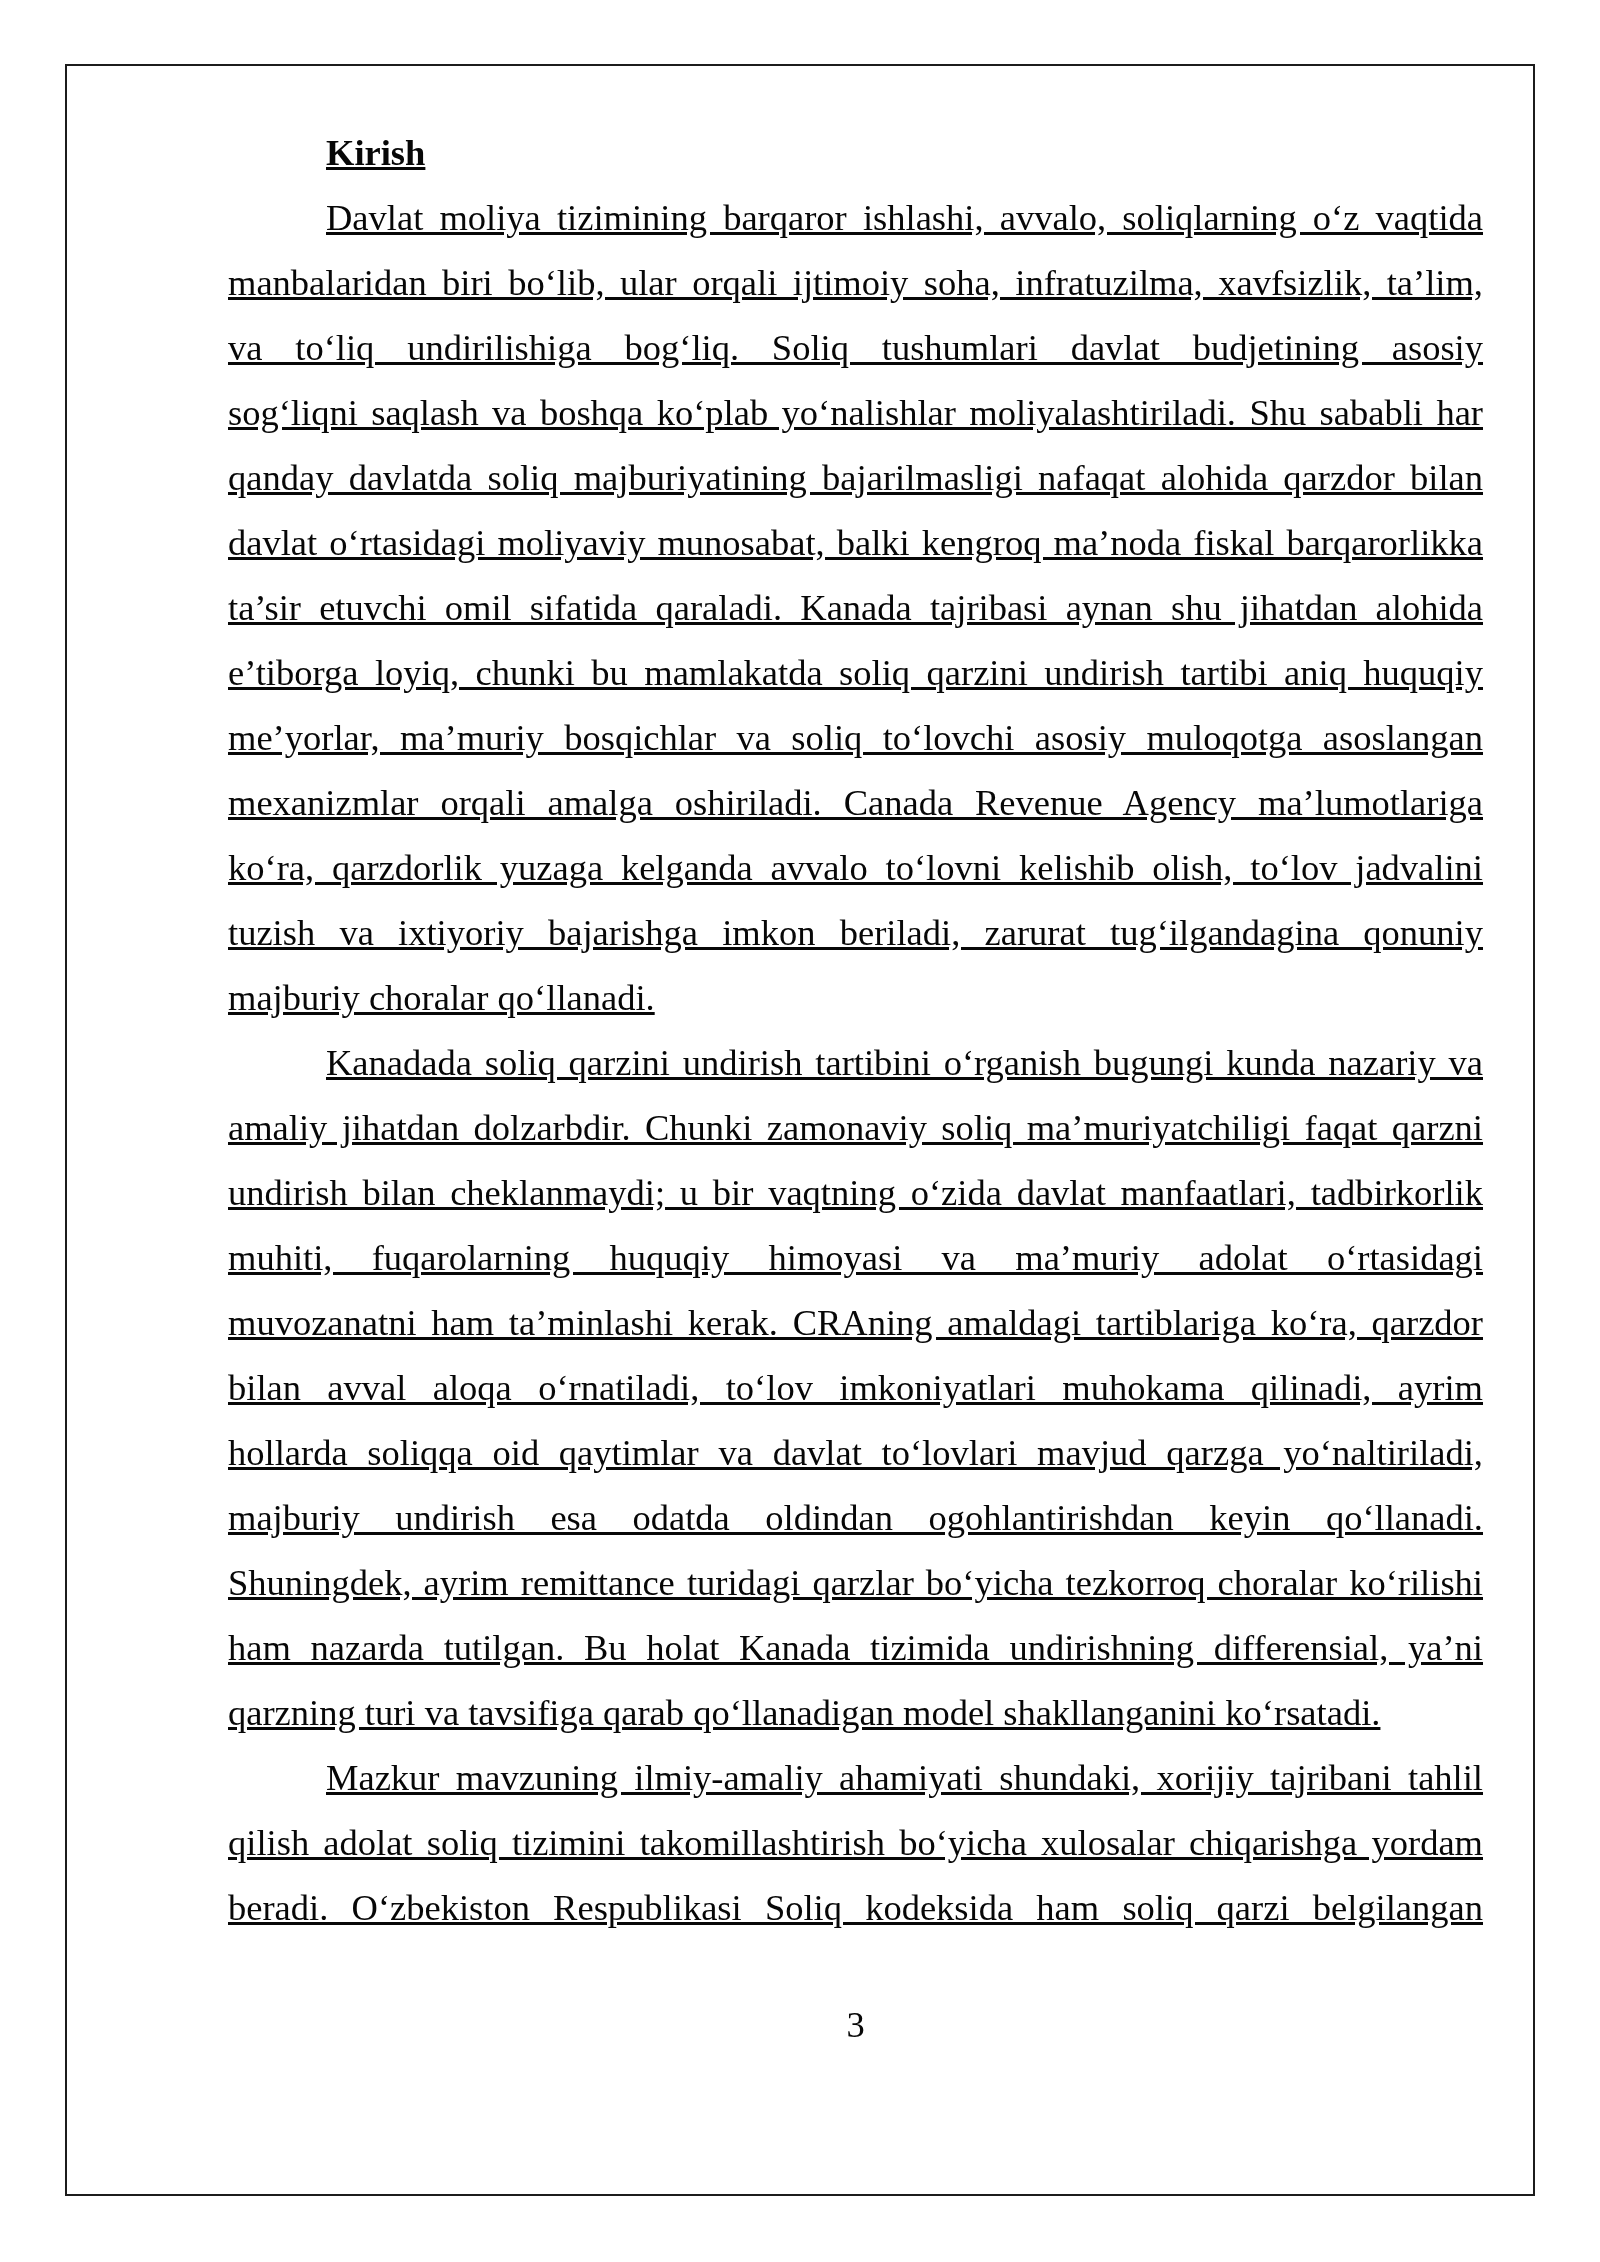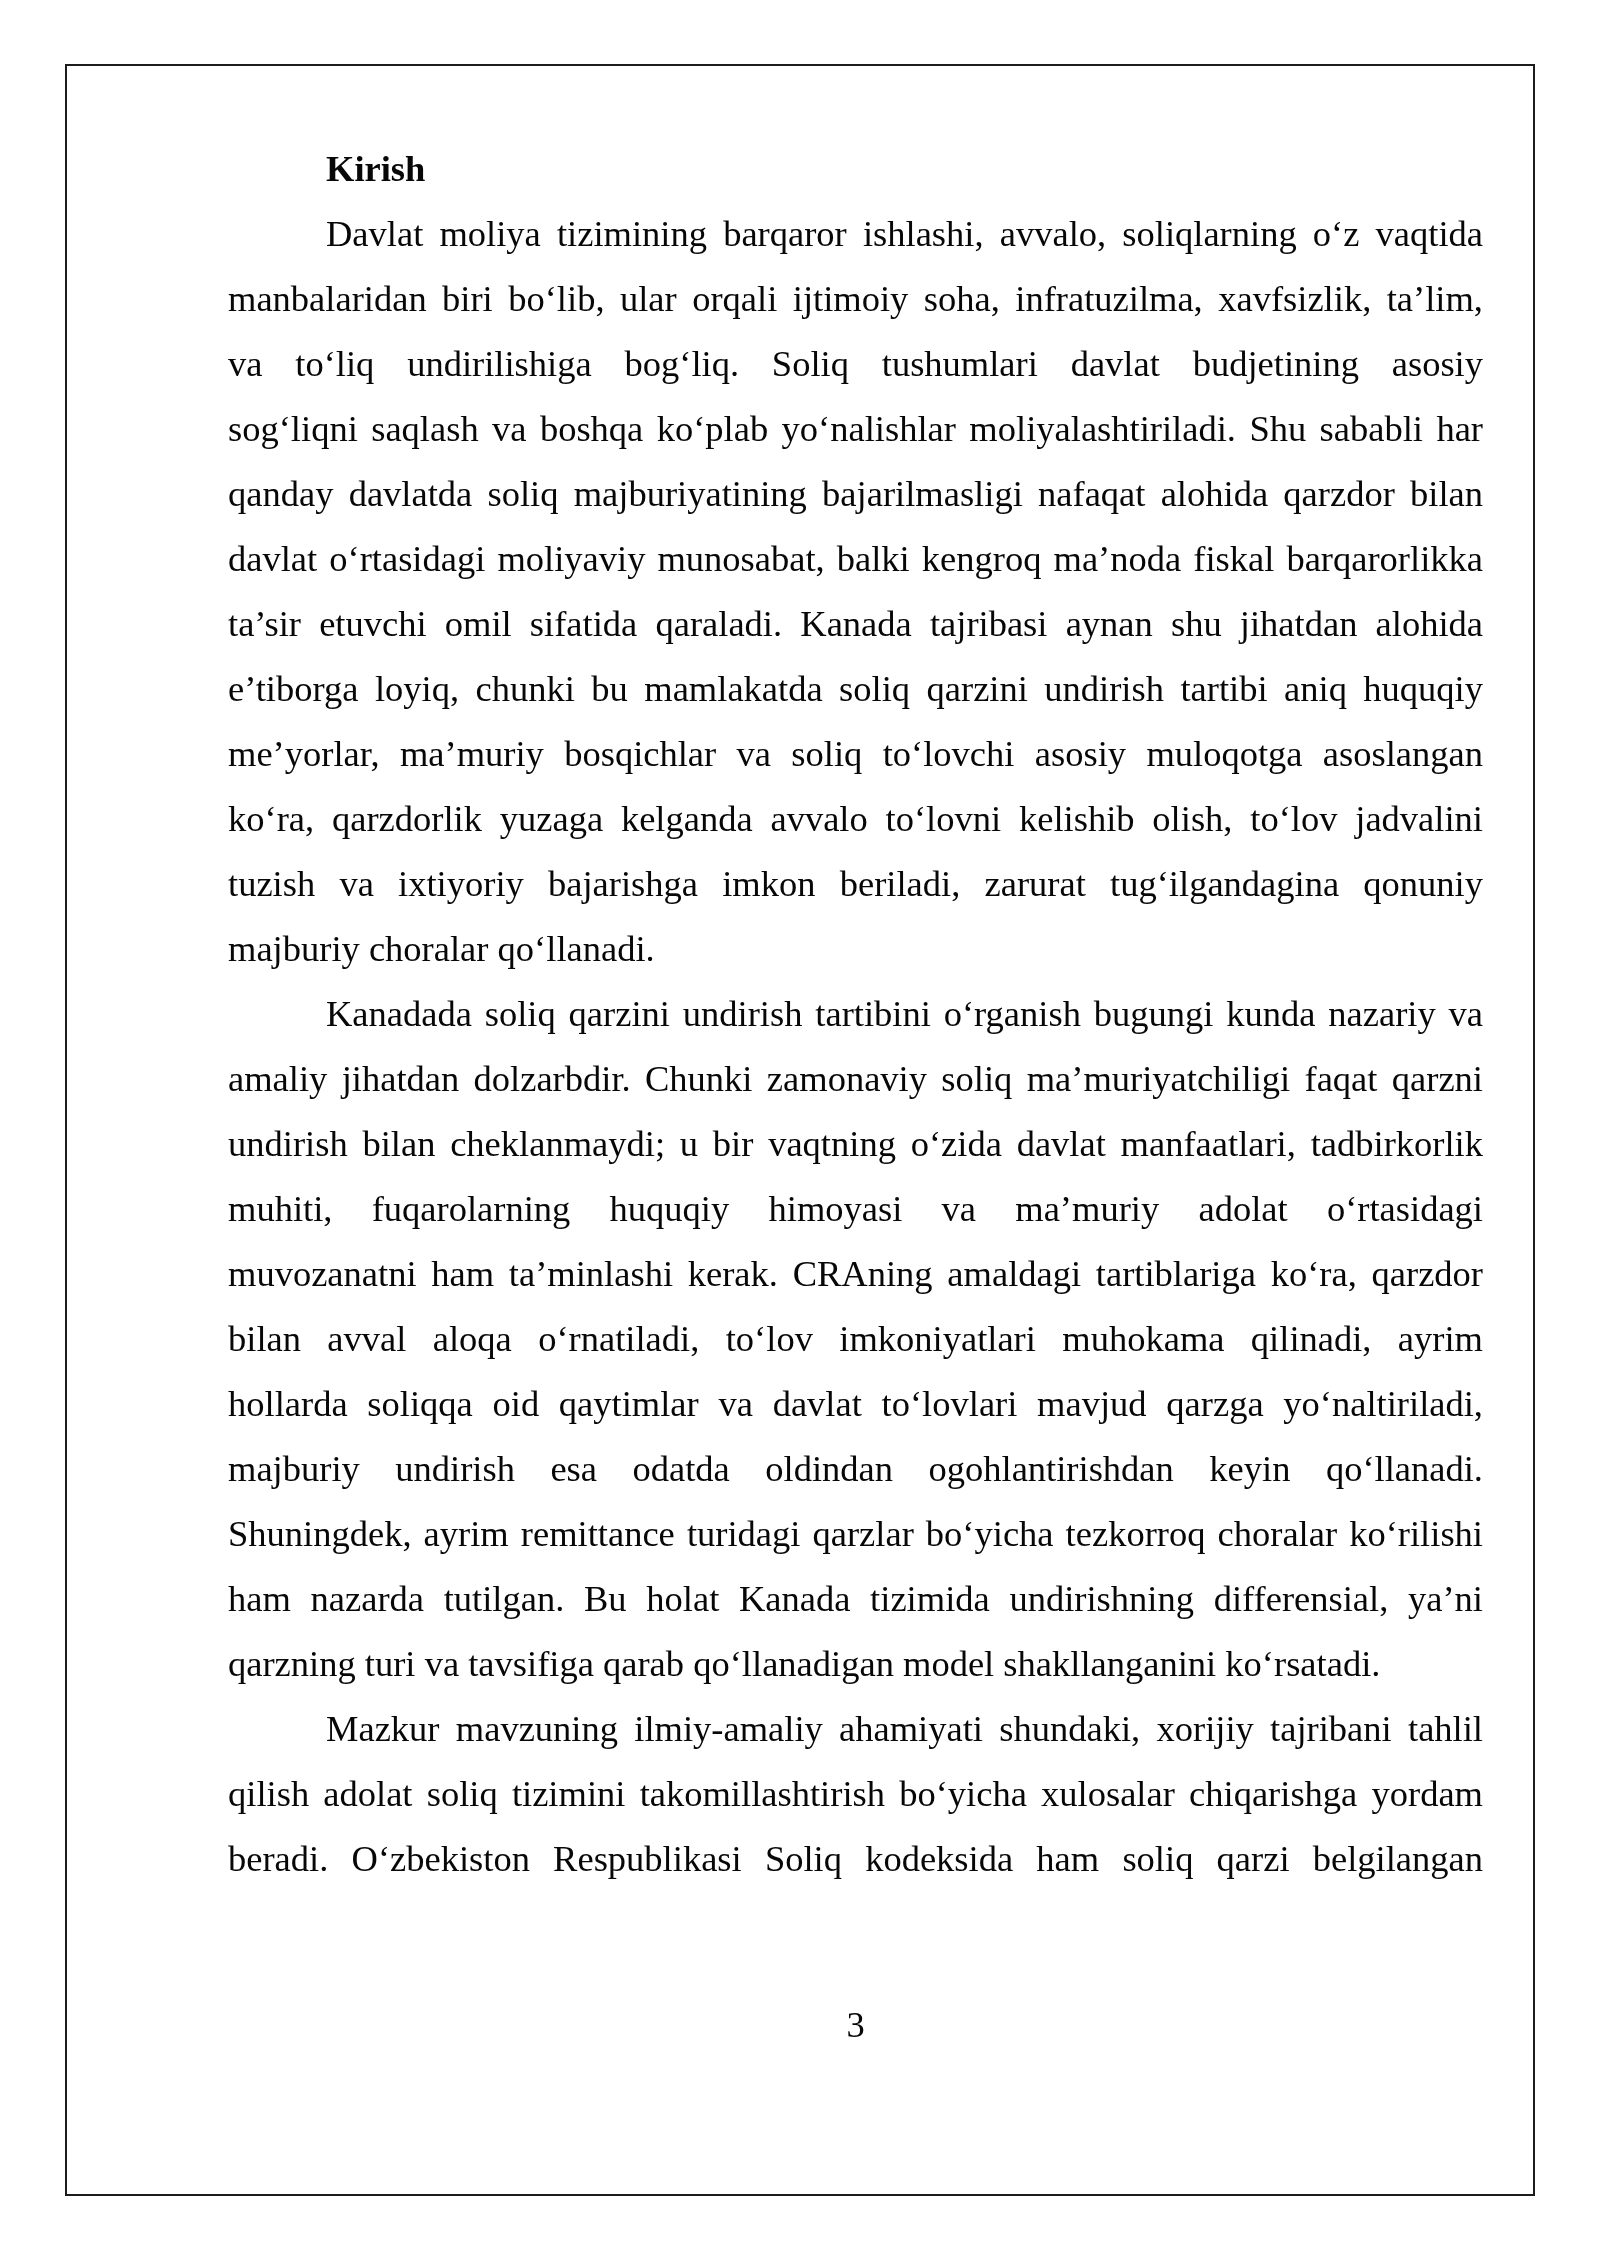--- a/index.html
+++ b/index.html
@@ -22,24 +22,25 @@
     position: absolute;
     left: 65px;
     top: 64px;
     width: 1466px;
     height: 2128px;
     border: 2px solid #1c1c1c;
   }
   .text-block {
     position: absolute;
     left: 228px;
-    top: 136px;
+    top: 120px;
     width: 1255px;
     font-size: 36.5px;
     line-height: 65px;
+    text-decoration: underline;
   }
   .doc-title {
     margin: 0;
     padding-left: 98px;
     font-size: 36.5px;
     font-weight: bold;
     line-height: 65px;
     text-align: left;
   }
   .paragraph { margin: 0; }
@@ -76,20 +77,21 @@
         <div class="paragraph">
           <div class="line first">Davlat moliya tizimining barqaror ishlashi, avvalo, soliqlarning o‘z vaqtida</div>
           <div class="line">manbalaridan biri bo‘lib, ular orqali ijtimoiy soha, infratuzilma, xavfsizlik, ta’lim,</div>
           <div class="line">va to‘liq undirilishiga bog‘liq. Soliq tushumlari davlat budjetining asosiy</div>
           <div class="line">sog‘liqni saqlash va boshqa ko‘plab yo‘nalishlar moliyalashtiriladi. Shu sababli har</div>
           <div class="line">qanday davlatda soliq majburiyatining bajarilmasligi nafaqat alohida qarzdor bilan</div>
           <div class="line">davlat o‘rtasidagi moliyaviy munosabat, balki kengroq ma’noda fiskal barqarorlikka</div>
           <div class="line">ta’sir etuvchi omil sifatida qaraladi. Kanada tajribasi aynan shu jihatdan alohida</div>
           <div class="line">e’tiborga loyiq, chunki bu mamlakatda soliq qarzini undirish tartibi aniq huquqiy</div>
           <div class="line">me’yorlar, ma’muriy bosqichlar va soliq to‘lovchi asosiy muloqotga asoslangan</div>
+          <div class="line">mexanizmlar orqali amalga oshiriladi. Canada Revenue Agency ma’lumotlariga</div>
           <div class="line">ko‘ra, qarzdorlik yuzaga kelganda avvalo to‘lovni kelishib olish, to‘lov jadvalini</div>
           <div class="line">tuzish va ixtiyoriy bajarishga imkon beriladi, zarurat tug‘ilgandagina qonuniy</div>
           <div class="line nojust">majburiy choralar qo‘llanadi.</div>
         </div>
         <div class="paragraph">
           <div class="line first">Kanadada soliq qarzini undirish tartibini o‘rganish bugungi kunda nazariy va</div>
           <div class="line">amaliy jihatdan dolzarbdir. Chunki zamonaviy soliq ma’muriyatchiligi faqat qarzni</div>
           <div class="line">undirish bilan cheklanmaydi; u bir vaqtning o‘zida davlat manfaatlari, tadbirkorlik</div>
           <div class="line">muhiti, fuqarolarning huquqiy himoyasi va ma’muriy adolat o‘rtasidagi</div>
           <div class="line">muvozanatni ham ta’minlashi kerak. CRAning amaldagi tartiblariga ko‘ra, qarzdor</div>

